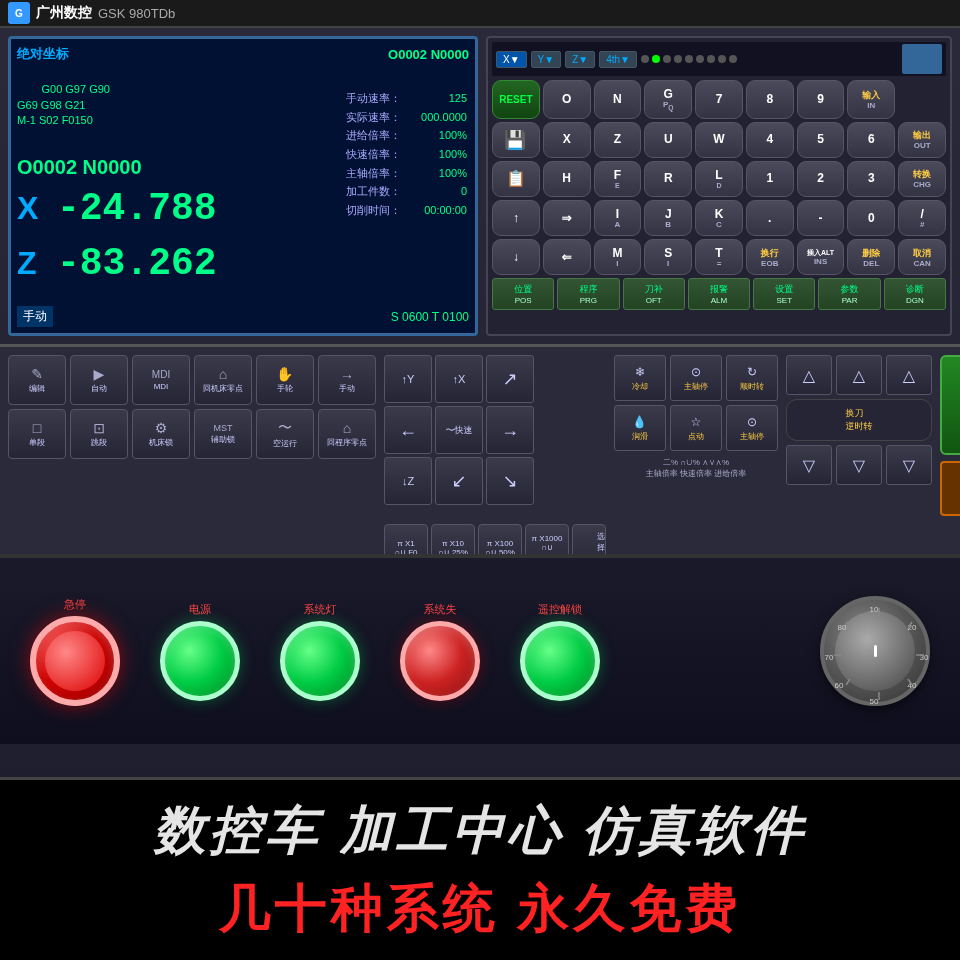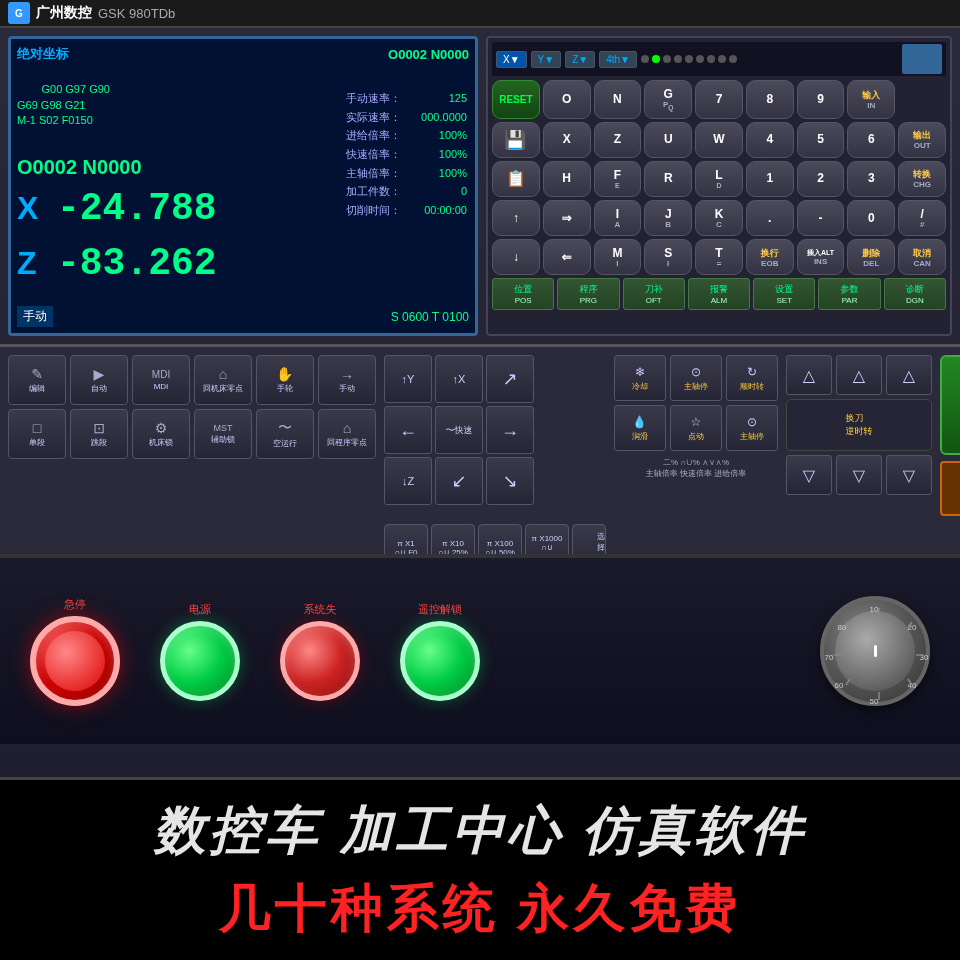--- a/index.html
+++ b/index.html
@@ -1003,21 +1003,21 @@
         <span>主轴倍率 快速倍率 进给倍率</span>
       </div>
     </div>
 
     <div style="display:flex;flex-direction:column;gap:4px;">
       <div style="display:flex;gap:4px;">
         <div class="ov-btn">△</div>
         <div class="ov-btn">△</div>
         <div class="ov-btn">△</div>
       </div>
-      <div style="height:52px;background:#252535;border:1px solid #444;border-radius:5px;display:flex;align-items:center;justify-content:center;">
+      <div style="height:42px;background:#252535;border:1px solid #444;border-radius:11px;display:flex;align-items:center;justify-content:center;">
         <span style="color:#ffcc44;font-size:9px;">换刀<br>逆时转</span>
       </div>
       <div style="display:flex;gap:4px;">
         <div class="ov-btn">▽</div>
         <div class="ov-btn">▽</div>
         <div class="ov-btn">▽</div>
       </div>
     </div>
 
     <div style="display:flex;flex-direction:column;gap:6px;align-items:center;">
@@ -1040,20 +1040,24 @@
       <div class="estop-btn">
         <div class="estop-inner"></div>
       </div>
     </div>
 
     <div class="physical-btn-wrapper">
       <div class="btn-group-label">电源</div>
       <div class="phy-green-btn"></div>
     </div>
 
+    <div class="physical-btn-wrapper">
+      <div class="btn-group-label">系统灯</div>
+      <div class="phy-green-btn"></div>
+    </div>
 
     <div class="physical-btn-wrapper">
       <div class="btn-group-label">系统失</div>
       <div class="phy-red-btn"></div>
     </div>
 
     <div class="physical-btn-wrapper">
       <div class="btn-group-label">遥控解锁</div>
       <div class="phy-green-btn"></div>
     </div>

